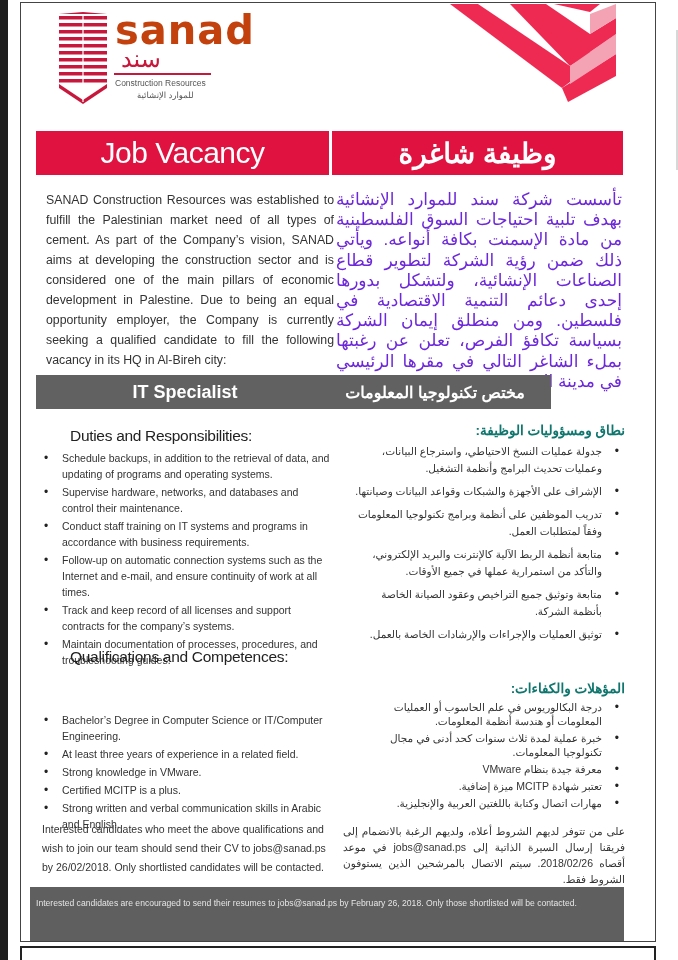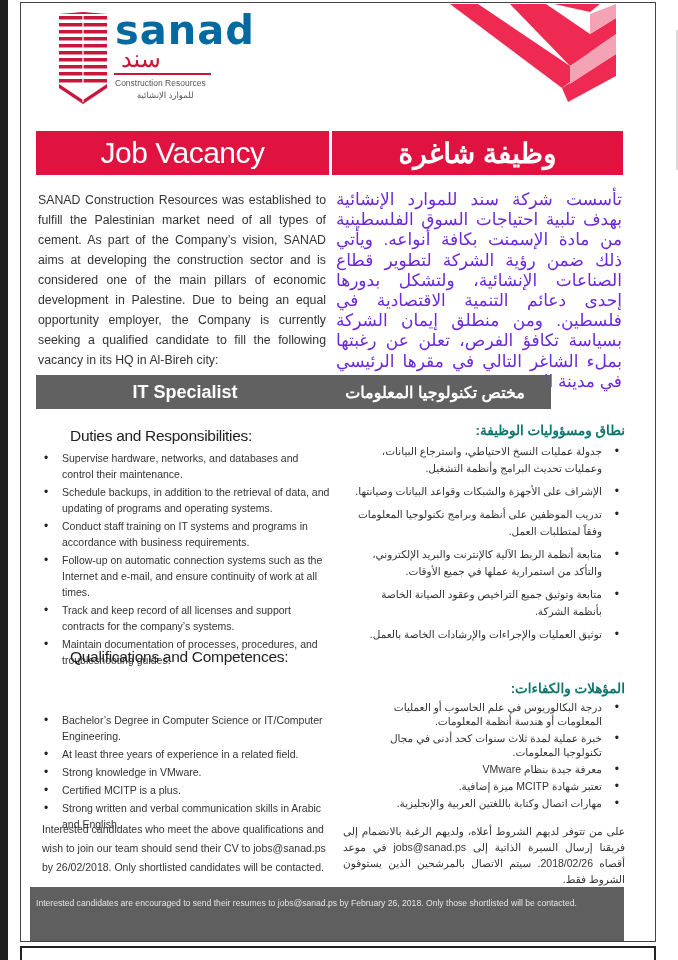--- a/index.html
+++ b/index.html
@@ -20,37 +20,37 @@
     position: absolute; left: 676px; top: 30px; width: 2px; height: 140px; background: #d8d8d8;
   }
   .bottom-bar {
     position: absolute; left: 20px; top: 946px; width: 636px; height: 14px;
     border-top: 2px solid #222; border-left: 2px solid #222; border-right: 2px solid #222;
     box-sizing: border-box; background: #fff;
   }
   
   .logo { position: absolute; left: 57px; top: 12px; width: 160px; height: 95px; }
   .logo-building { position: absolute; left: 0; top: 0; }
-  .logo-word { position: absolute; left: 58px; top: 0; font-size: 40px; color: #0369a1; font-weight: bold; letter-spacing: 1px; line-height: 36px; font-family: "DejaVu Sans", sans-serif; }
+  .logo-word { position: absolute; left: 58px; top: 0; font-size: 40px; color: #c2410c; font-weight: bold; letter-spacing: 1px; line-height: 36px; font-family: "DejaVu Sans", sans-serif; }
   .logo-arabic { position: absolute; left: 64px; top: 34px; font-size: 24px; color: #c8173c; line-height: 26px; }
   .logo-line { position: absolute; left: 57px; top: 61px; width: 97px; height: 2px; background: #c8173c; }
   .logo-en { position: absolute; left: 58px; top: 66px; font-size: 8.5px; color: #555; }
   .logo-ar-sub { position: absolute; left: 80px; top: 78px; font-size: 8.5px; color: #555; direction: rtl; }
   .corner-graphic { position: absolute; left: 450px; top: 4px; }
 
   
   .red-header {
     position: absolute; top: 131px; height: 44px; background: #e0123f; color: #fff;
     display: flex; align-items: center; justify-content: center;
   }
   .red-header.en { left: 36px; width: 293px; font-size: 30px; letter-spacing: -0.5px; }
   .red-header.ar { left: 332px; width: 291px; font-size: 28px; font-weight: bold; direction: rtl; }
 
   .intro-en {
-    position: absolute; left: 38px; top: 190px; width: 288px;
+    position: absolute; left: 46px; top: 190px; width: 288px;
     font-size: 12.3px; line-height: 20px; color: #333; text-align: justify;
   }
   .intro-ar {
     position: absolute; left: 336px; top: 190px; width: 286px;
     font-size: 17px; line-height: 20.2px; color: #6d28d9; text-align: justify; direction: rtl;
   }
 
   .gray-header {
     position: absolute; top: 375px; height: 34px; background: #616161; color: #fff;
     display: flex; align-items: center; justify-content: center; font-weight: bold;
@@ -140,22 +140,22 @@
 <div class="red-header ar">وظيفة شاغرة</div>
 
 <div class="intro-en">SANAD Construction Resources was established to fulfill the Palestinian market need of all types of cement. As part of the Company’s vision, SANAD aims at developing the construction sector and is considered one of the main pillars of economic development in Palestine. Due to being an equal opportunity employer, the Company is currently seeking a qualified candidate to fill the following vacancy in its HQ in Al-Bireh city:</div>
 <div class="intro-ar">تأسست شركة سند للموارد الإنشائية بهدف تلبية احتياجات السوق الفلسطينية من مادة الإسمنت بكافة أنواعه. ويأتي ذلك ضمن رؤية الشركة لتطوير قطاع الصناعات الإنشائية، ولتشكل بدورها إحدى دعائم التنمية الاقتصادية في فلسطين. ومن منطلق إيمان الشركة بسياسة تكافؤ الفرص، تعلن عن رغبتها بملء الشاغر التالي في مقرها الرئيسي في مدينة البيرة:</div>
 
 <div class="gray-header en">IT Specialist</div>
 <div class="gray-header ar">مختص تكنولوجيا المعلومات</div>
 
 <div class="section-title-en" style="top:427px;">Duties and Responsibilities:</div>
 <ul class="en-list" style="top:450px;">
+  <li>Schedule backups, in addition to the retrieval of data, and updating of programs and operating systems.</li>
   <li>Supervise hardware, networks, and databases and control their maintenance.</li>
-  <li>Schedule backups, in addition to the retrieval of data, and updating of programs and operating systems.</li>
   <li>Conduct staff training on IT systems and programs in accordance with business requirements.</li>
   <li>Follow-up on automatic connection systems such as the Internet and e-mail, and ensure continuity of work at all times.</li>
   <li>Track and keep record of all licenses and support contracts for the company’s systems.</li>
   <li>Maintain documentation of processes, procedures, and troubleshooting guides.</li>
 </ul>
 
 <div class="section-title-ar" style="top:422px;">نطاق ومسؤوليات الوظيفة:</div>
 <ul class="ar-list" style="top:443px;">
   <li>جدولة عمليات النسخ الاحتياطي، واسترجاع البيانات، وعمليات تحديث البرامج وأنظمة التشغيل.</li>
   <li>الإشراف على الأجهزة والشبكات وقواعد البيانات وصيانتها.</li>

